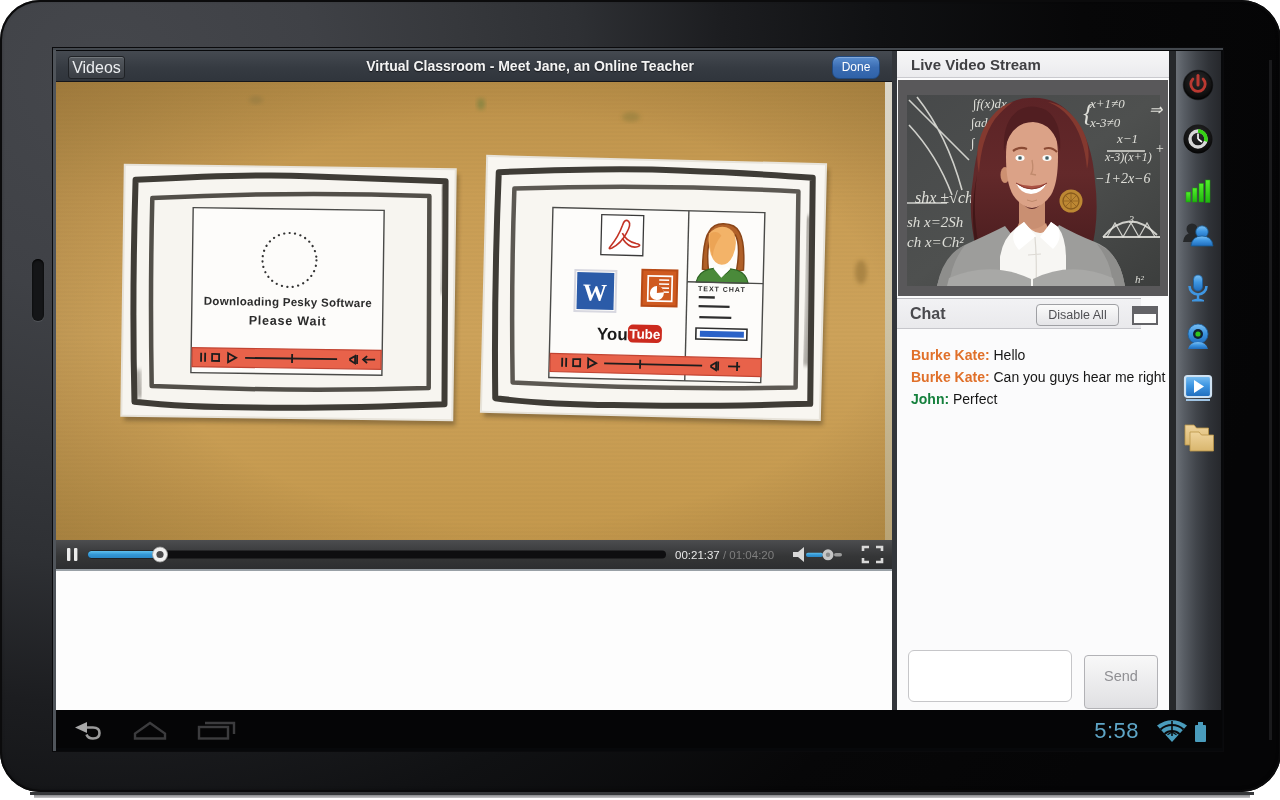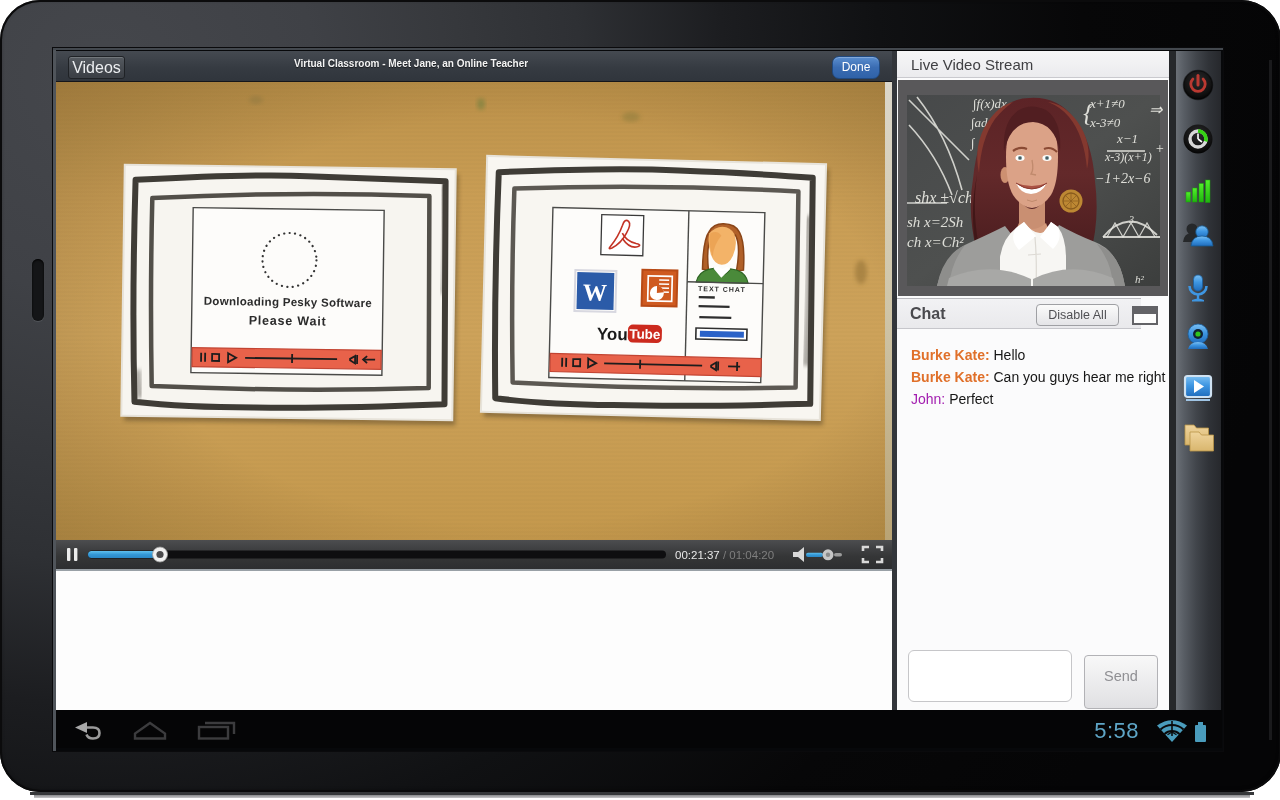--- a/index.html
+++ b/index.html
@@ -20,46 +20,46 @@
   #screenframetop{position:absolute;left:0;top:0;width:1170px;height:2px;background:#43484e;}
   
   #appbar{position:absolute;left:3px;top:3px;width:836px;height:31px;
     background:linear-gradient(#454a51,#363b42 55%,#30353c);border-bottom:1px solid #15161a;}
   #btnVideos{position:absolute;left:12px;top:5px;width:57px;height:23px;border-radius:3px;
     background:linear-gradient(#555a60,#3c4046 90%);border:1px solid #1f2226;
     box-shadow:inset 0 1px 0 rgba(255,255,255,.18);color:#eceef0;font-size:16px;line-height:21px;text-align:center;}
   #btnDone{position:absolute;left:776px;top:5px;width:48px;height:23px;border-radius:7px;
     background:linear-gradient(#5b8fd0,#3a6cb2 50%,#2f62a8);border:1px solid #214a80;
     box-shadow:inset 0 1px 0 rgba(255,255,255,.25);color:#fff;font-size:12px;line-height:21px;text-align:center;}
-  #vtitle{position:absolute;left:238px;top:7px;width:400px;text-align:left;color:#f4f4f4;
-    font-size:10px;font-weight:bold;text-shadow:0 1px 1px rgba(0,0,0,.6);}
+  #vtitle{position:absolute;left:238px;top:7px;width:400px;text-align:right;color:#f4f4f4;
+    font-size:14px;font-weight:bold;text-shadow:0 1px 1px rgba(0,0,0,.6);}
   
   #videoarea{position:absolute;left:3px;top:34px;width:836px;height:458px;overflow:hidden;}
   
   #controls{position:absolute;left:3px;top:492px;width:836px;height:29px;
     background:linear-gradient(#4c4d4f,#353637 55%,#2d2e30);}
   #whitebelow{position:absolute;left:3px;top:521px;width:836px;height:141px;background:#fdfdfd;border-top:2px solid #99a0a6;}
   #divider{position:absolute;left:839px;top:3px;width:5px;height:659px;background:#33363b;}
   
   #sidebar{position:absolute;left:844px;top:3px;width:272px;height:659px;background:#fbfbfc;}
   #lvheader{position:absolute;left:0;top:0;width:272px;height:27px;
     background:linear-gradient(#f6f6f7,#ebebee);border-bottom:1px solid #c9c9ce;
-    color:#404043;font-size:15px;font-weight:normal;line-height:27px;padding-left:14px;}
+    color:#404043;font-size:15px;font-weight:bold;line-height:27px;padding-left:14px;}
   #streambox{position:absolute;left:1px;top:29px;width:270px;height:216px;background:#59585a;}
   #chatheader{position:absolute;left:0;top:247px;width:244px;height:31px;
     background:linear-gradient(#f2f2f4,#e9e9ec);border-top:1px solid #b9b9be;border-bottom:1px solid #c6c6cb;
     color:#4a4a4e;font-size:16px;font-weight:bold;line-height:30px;padding-left:13px;}
   #btnDisable{position:absolute;left:139px;top:5px;width:83px;height:22px;border-radius:4px;
     background:linear-gradient(#fbfbfb,#e4e4e7);border:1px solid #9fa0a4;
     color:#505054;font-size:12.5px;font-weight:normal;line-height:20px;text-align:center;}
   #winicon{position:absolute;left:235px;top:7px;width:26px;height:19px;background:#fdfdfd;border:2px solid #636367;}
   #winicon div{height:6px;background:#636367;}
   .chatline{position:absolute;left:14px;font-size:14px;color:#161616;white-space:nowrap;}
   .nameo{color:#e0702a;font-weight:bold;}
-  .nameb{color:#a21caf;font-weight:normal;text-align:right;}
+  .nameb{color:#15803d;font-weight:bold;text-align:right;}
   #chatinput{position:absolute;left:11px;top:599px;width:164px;height:52px;border-radius:6px;
     background:#fff;border:1px solid #c6c6c9;}
   #btnSend{position:absolute;left:187px;top:604px;width:74px;height:54px;border-radius:4px;
     background:linear-gradient(#f8f8f8,#e0e0e3);border:1px solid #b2b2b6;
     color:#8f8f93;font-size:14.5px;line-height:40px;text-align:center;}
   
   #iconsep{position:absolute;left:1116px;top:3px;width:7px;height:659px;background:#26282b;}
   #iconcol{position:absolute;left:1123px;top:3px;width:45px;height:659px;
     background:linear-gradient(90deg,#6b7077 0%,#585d64 18%,#41454b 45%,#303338 72%,#26282c 100%);}
   

